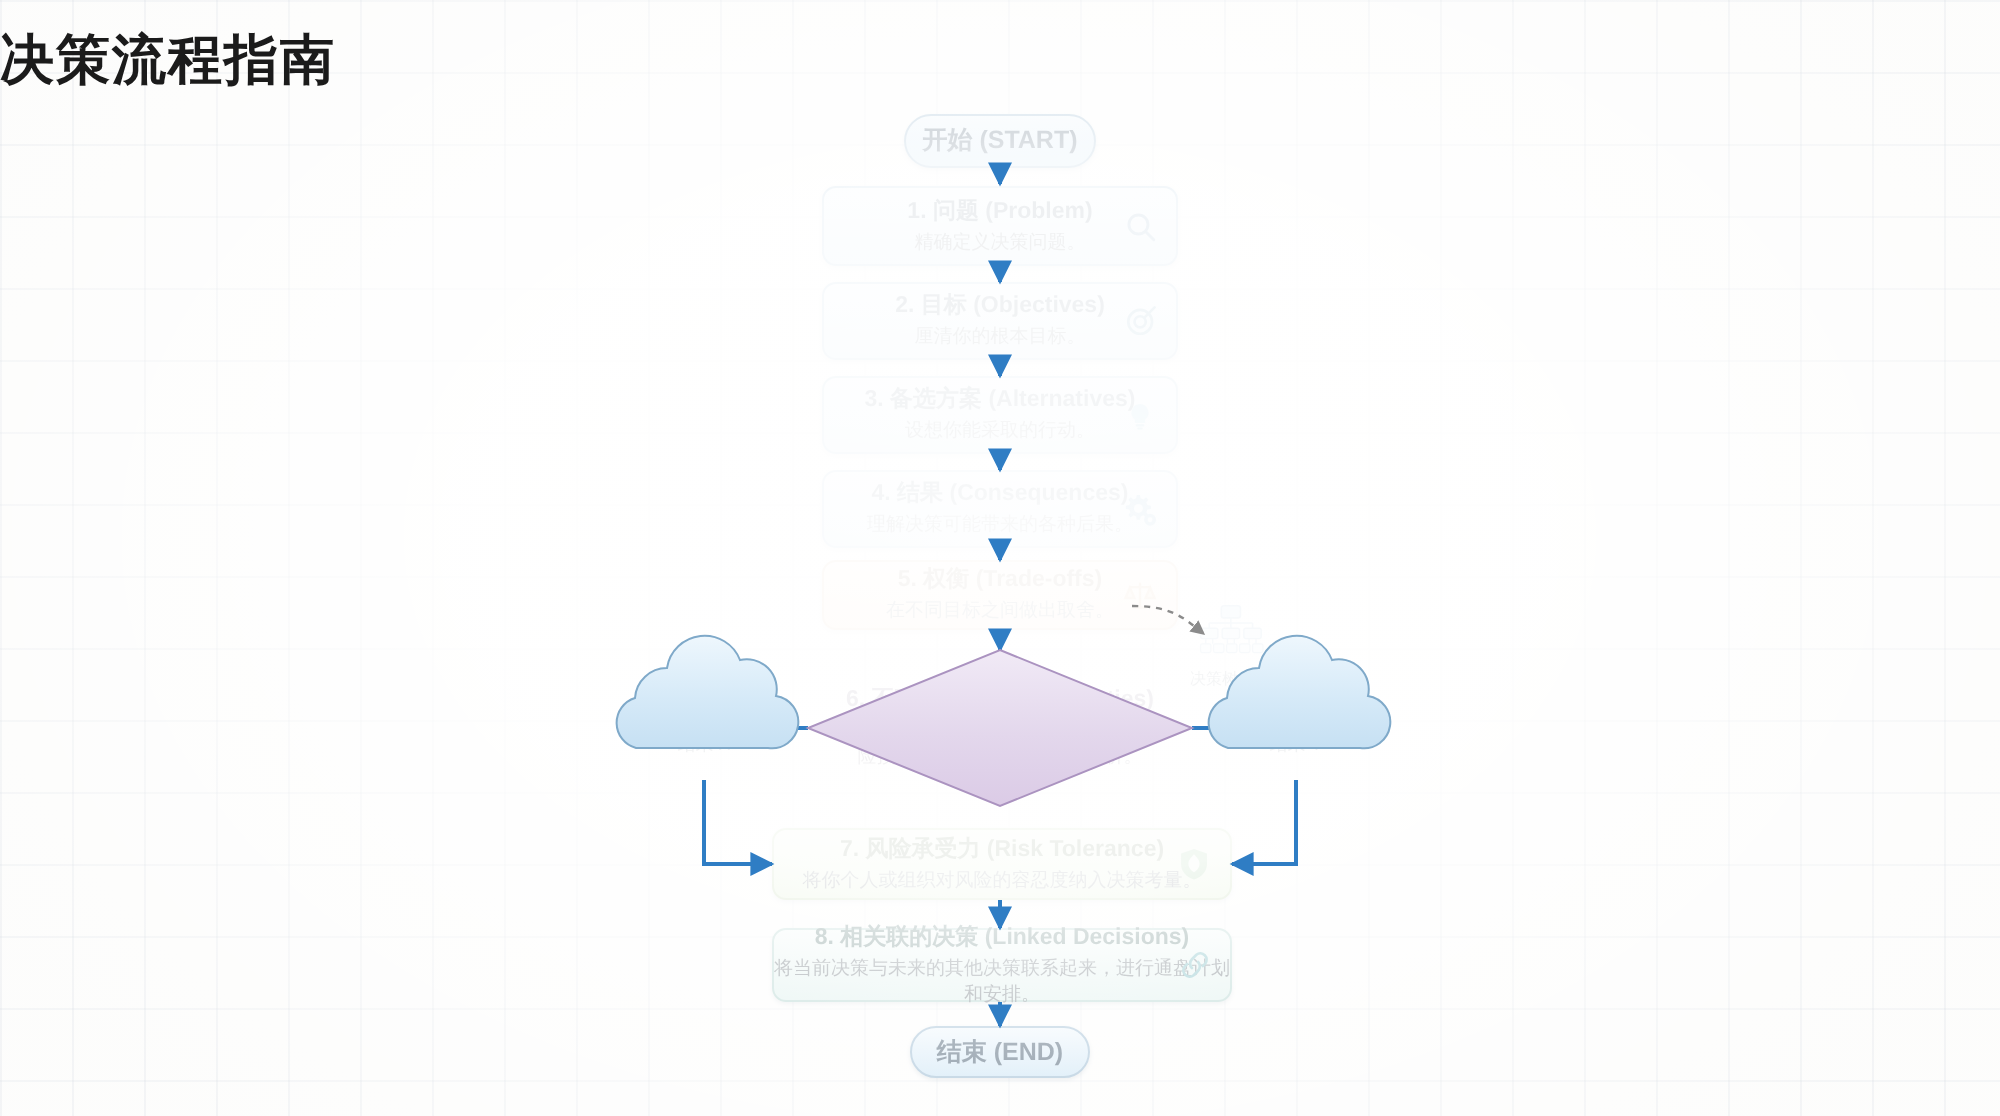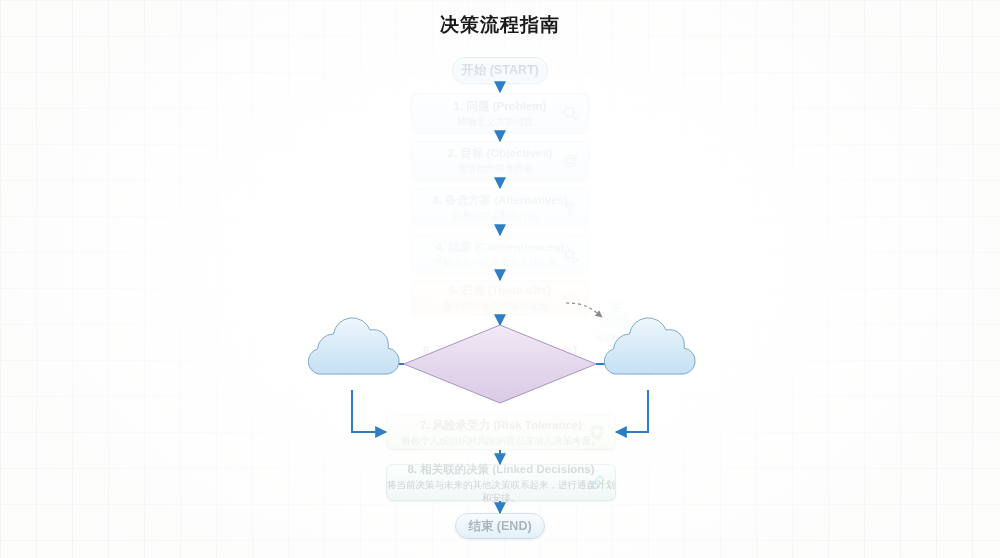--- a/index.html
+++ b/index.html
@@ -45,22 +45,21 @@
     z-index: 2;
     pointer-events: none;
   }
 
   .layer { position: absolute; left: 0; top: 0; width: 1000px; height: 558px; z-index: 3; }
 
   .title {
     position: absolute;
     left: 0; right: 0;
     top: 12px;
-    text-align: center;
-    font-size: 19px;
+    font-size: 27px;
     font-weight: bold;
     color: #1b1b1b;
     letter-spacing: 1px;
     z-index: 4;
   }
 
   .node {
     position: absolute;
     box-sizing: border-box;
     display: flex;

